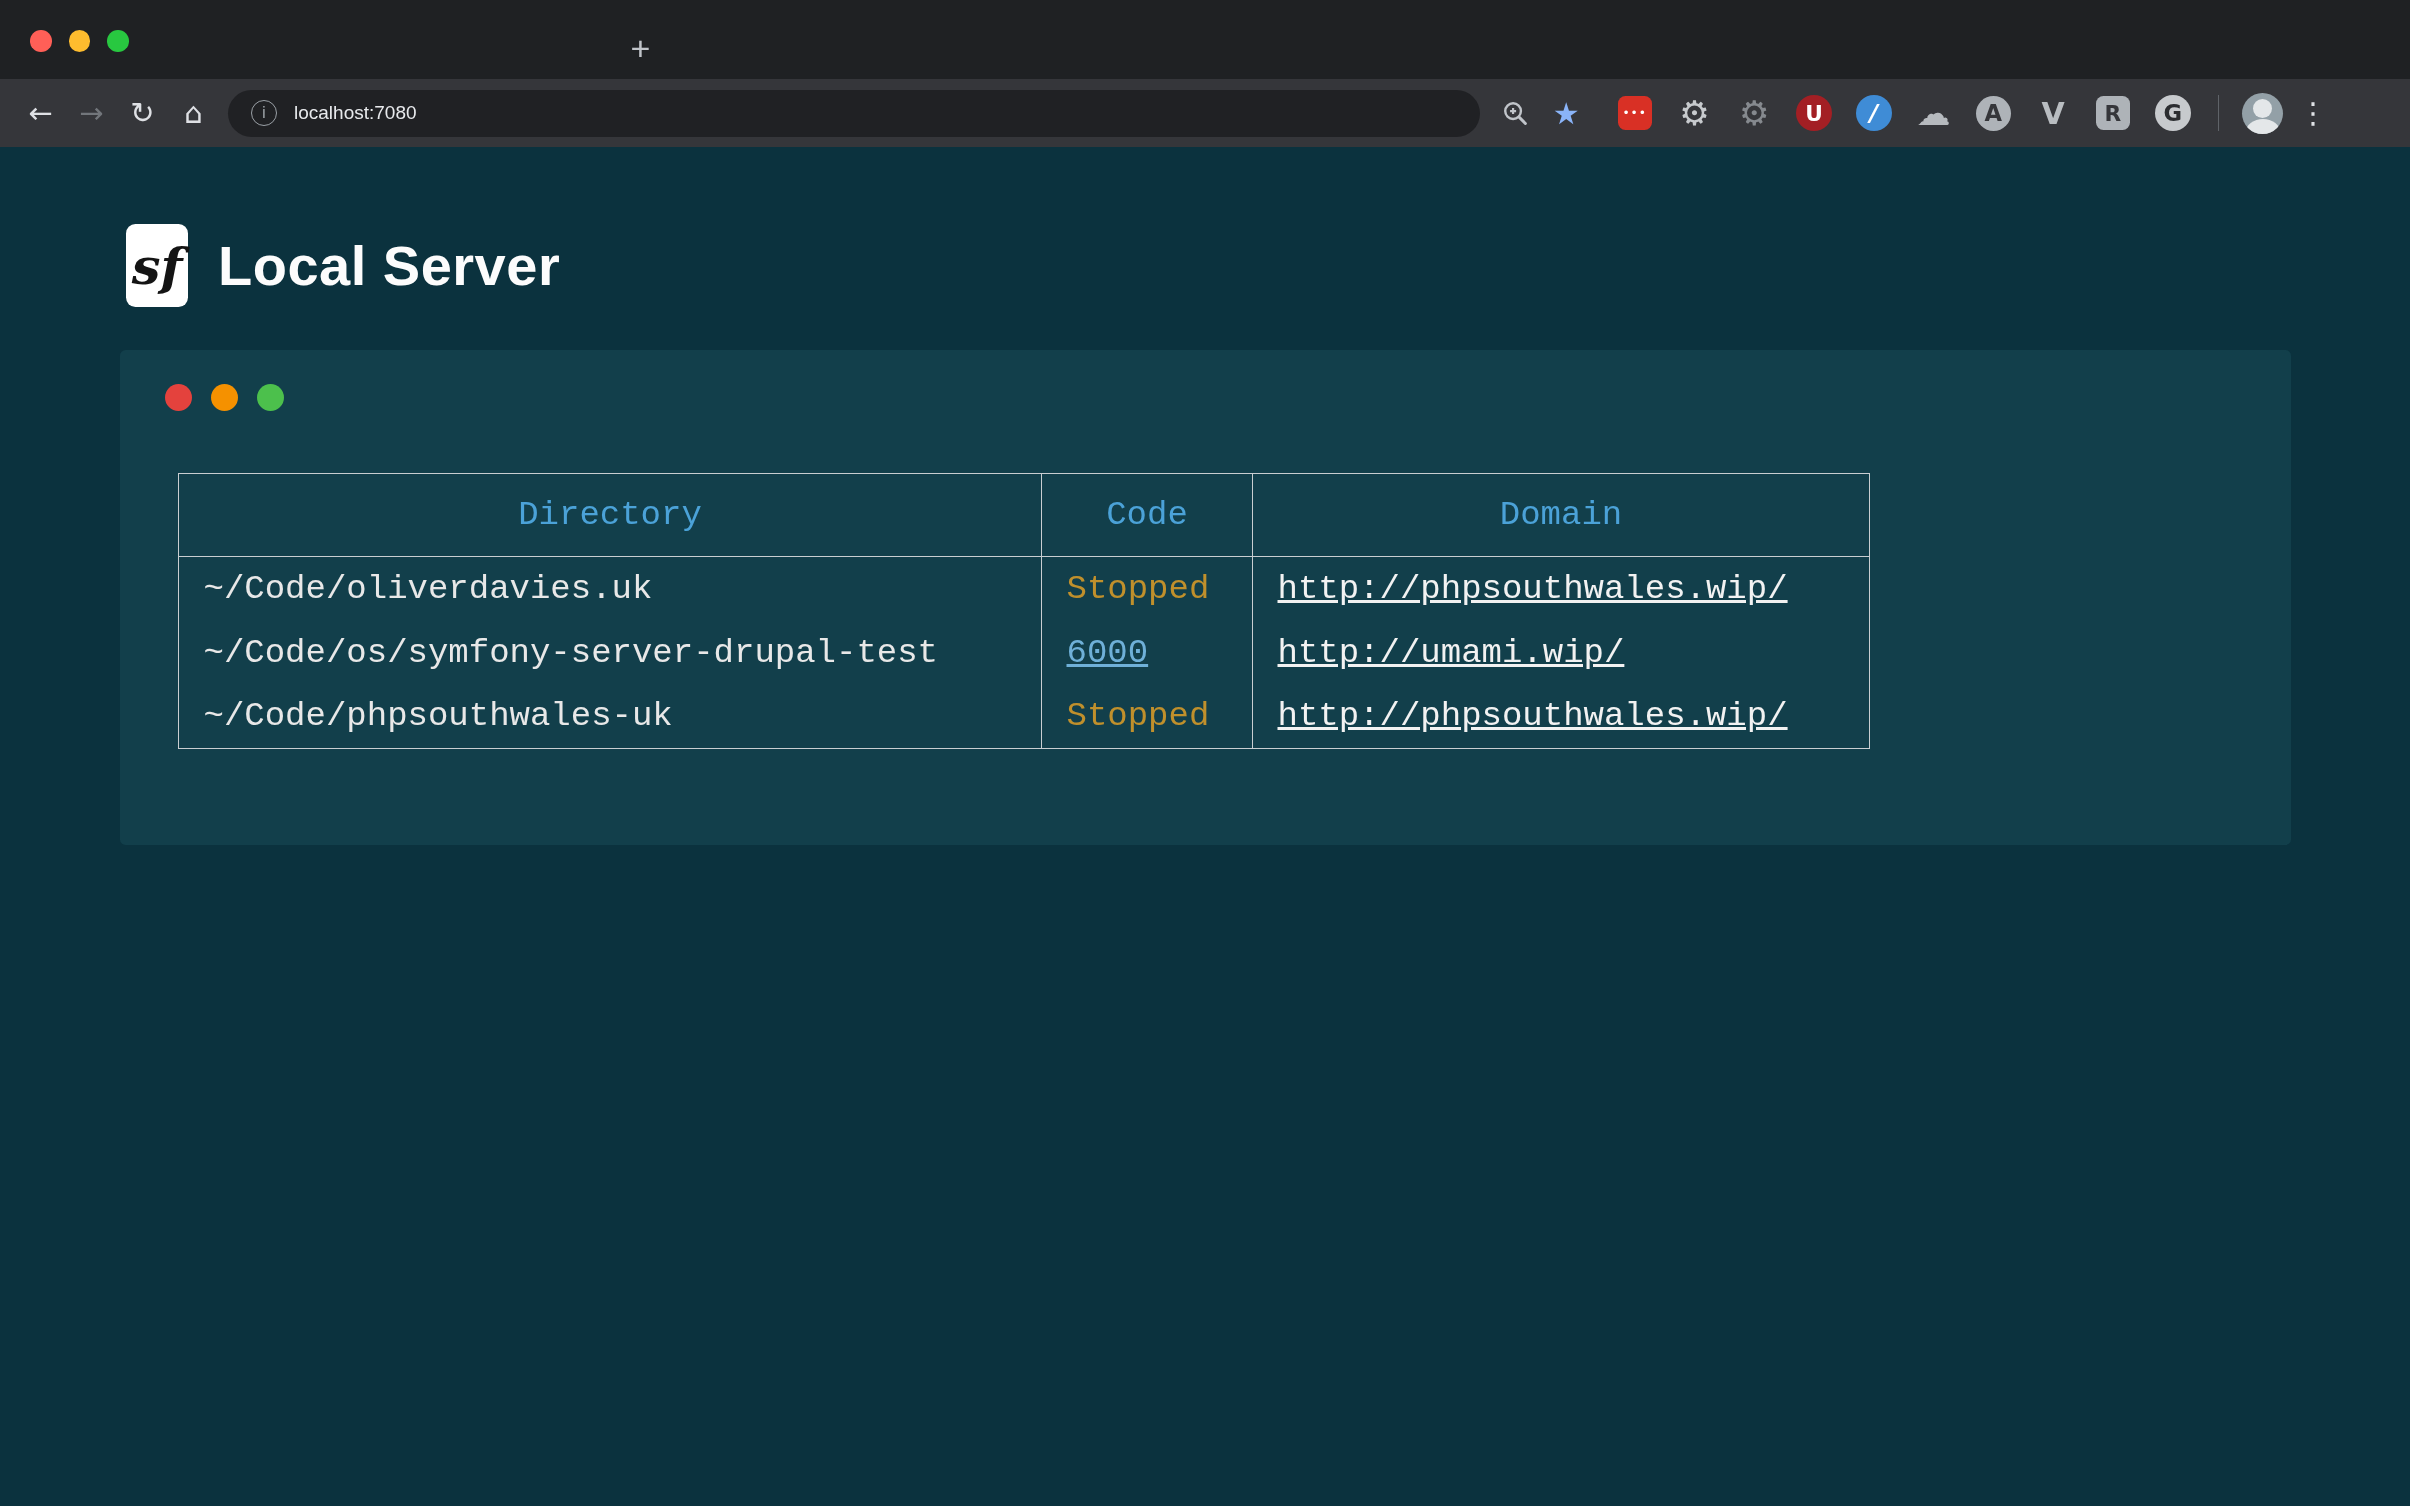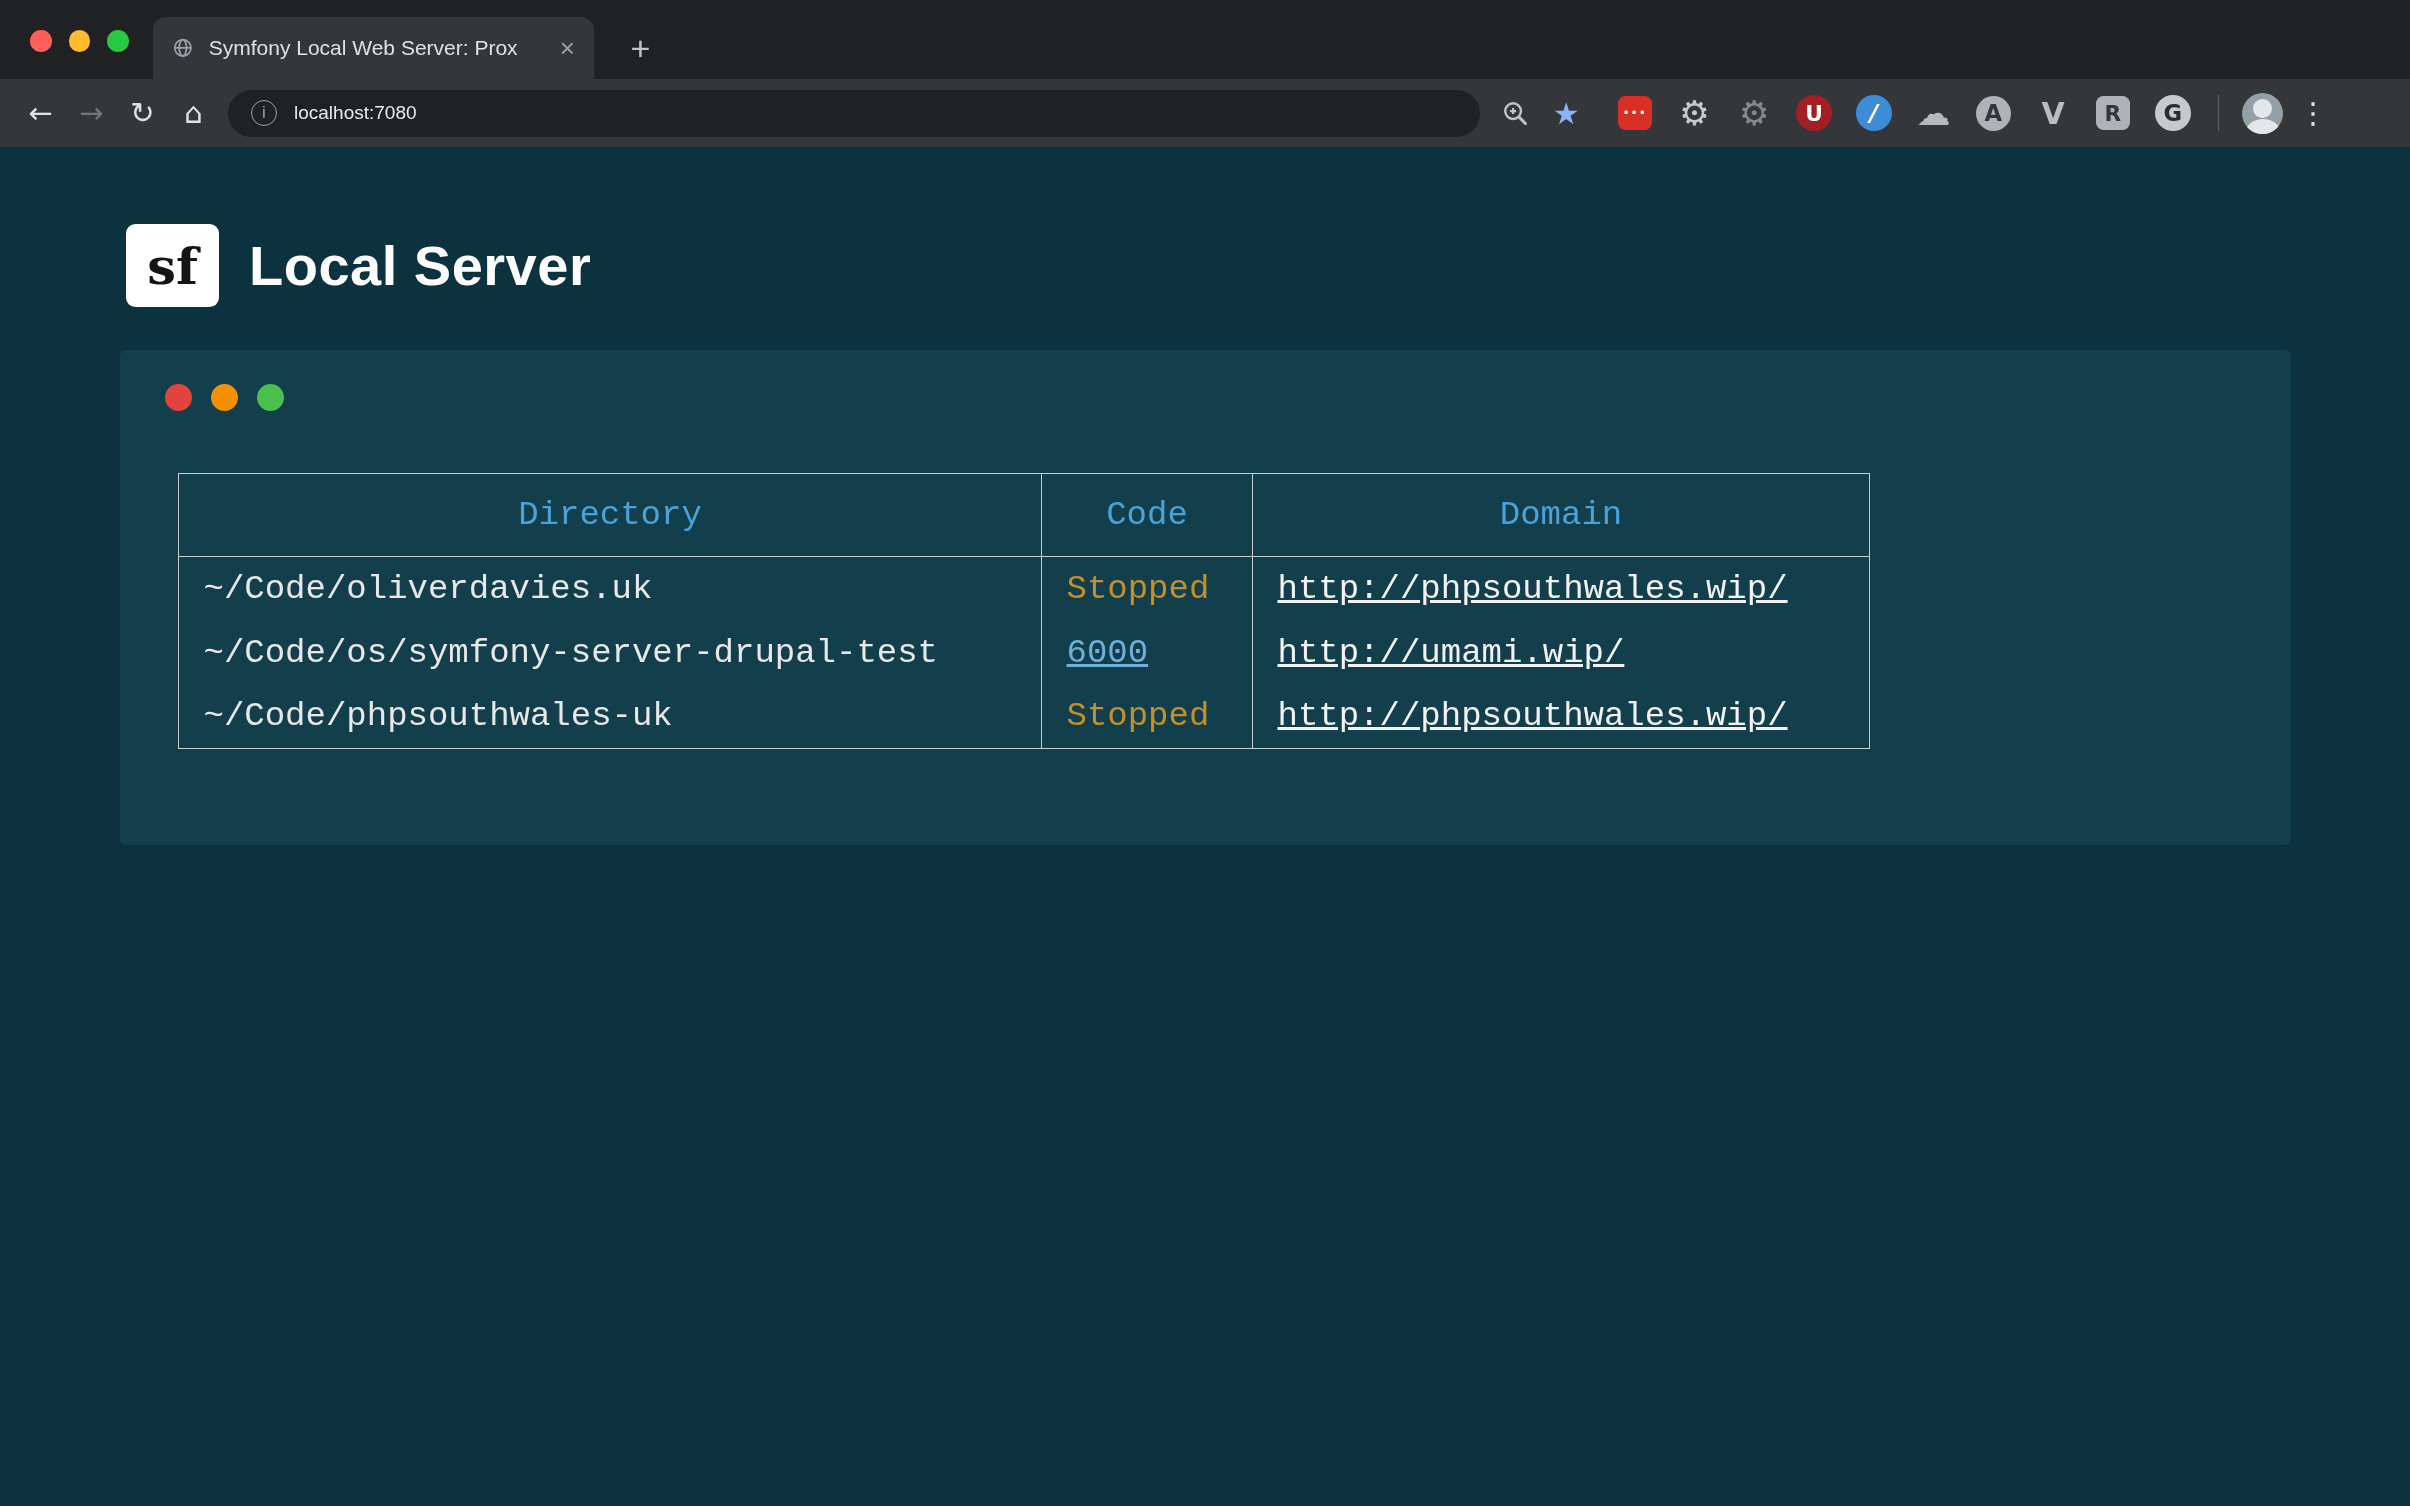--- a/index.html
+++ b/index.html
@@ -52,22 +52,22 @@
             overflow:hidden; flex:0 0 auto; margin:0 7.5px; }
   .avatar::before { content:""; position:absolute; left:11.3px; top:6.6px; width:19px; height:19px;
                     border-radius:50%; background:#e4e7e9; }
   .avatar::after  { content:""; position:absolute; left:3.8px; top:26px; width:34px; height:26px;
                     border-radius:50%; background:#e4e7e9; }
   .kebab { font-size:29px; color:#dfe1e5; width:45px; text-align:center; flex:0 0 auto; }
 
   
   .page { height:1360px; background:#0b323e; }
   .brand { display:flex; align-items:center; gap:30px; padding:77px 0 0 126px; }
-  .logo-box { width:93px; height:83px; background:#ffffff; border-radius:9.4px; display:grid;
-              place-items:center; font-family:"DejaVu Serif", serif; 
+  .logo-box { width:62px; height:83px; background:#ffffff; border-radius:9.4px; display:grid;
+              place-items:center; font-family:"DejaVu Serif", serif; font-style:italic;
               font-weight:bold; font-size:51px; color:#141414; }
   .page-title { font-size:56px; font-weight:700; color:#fcfcfc; letter-spacing:0.5px; }
 
   .card { width:2171px; margin:43px 0 0 120px; height:495px; background:#123f4b; border-radius:5.6px;
           padding:34px 0 0 45px; }
   .card-dots { display:flex; gap:19px; }
   .c-dot { width:27px; height:27px; border-radius:50%; }
   .c-red { background:#e4423d; } .c-orange { background:#f59100; } .c-green { background:#4cc04c; }
 
   table.servers { border-collapse:collapse; margin:62px 0 8px 13px;
@@ -88,31 +88,20 @@
 
 <div>
 
   <div class="titlebar">
     <div class="traffic">
       <span class="tl-dot tl-red"></span>
       <span class="tl-dot tl-yellow"></span>
       <span class="tl-dot tl-green"></span>
     </div>
 
-    <div class="tab">
-      <span style="display:grid;place-items:center;">
-        <svg width="21.7" height="21.7" viewBox="0 0 24 24">
-          <circle cx="12" cy="12" r="9" fill="none" stroke="#9aa0a6" stroke-width="2"></circle>
-          <ellipse cx="12" cy="12" rx="4" ry="9" fill="none" stroke="#9aa0a6" stroke-width="2"></ellipse>
-          <path d="M3.5 12h17" stroke="#9aa0a6" stroke-width="2" fill="none"></path>
-        </svg>
-      </span>
-      <span class="tab-title">Symfony Local Web Server: Prox</span>
-      <span class="tab-close">×</span>
-    </div>
 
     <span class="newtab-btn">+</span>
   </div>
 
   <div class="toolbar">
     <span class="tbtn">←</span>
     <span class="tbtn disabled">→</span>
     <span class="tbtn">↻</span>
     <span class="tbtn">⌂</span>
 

